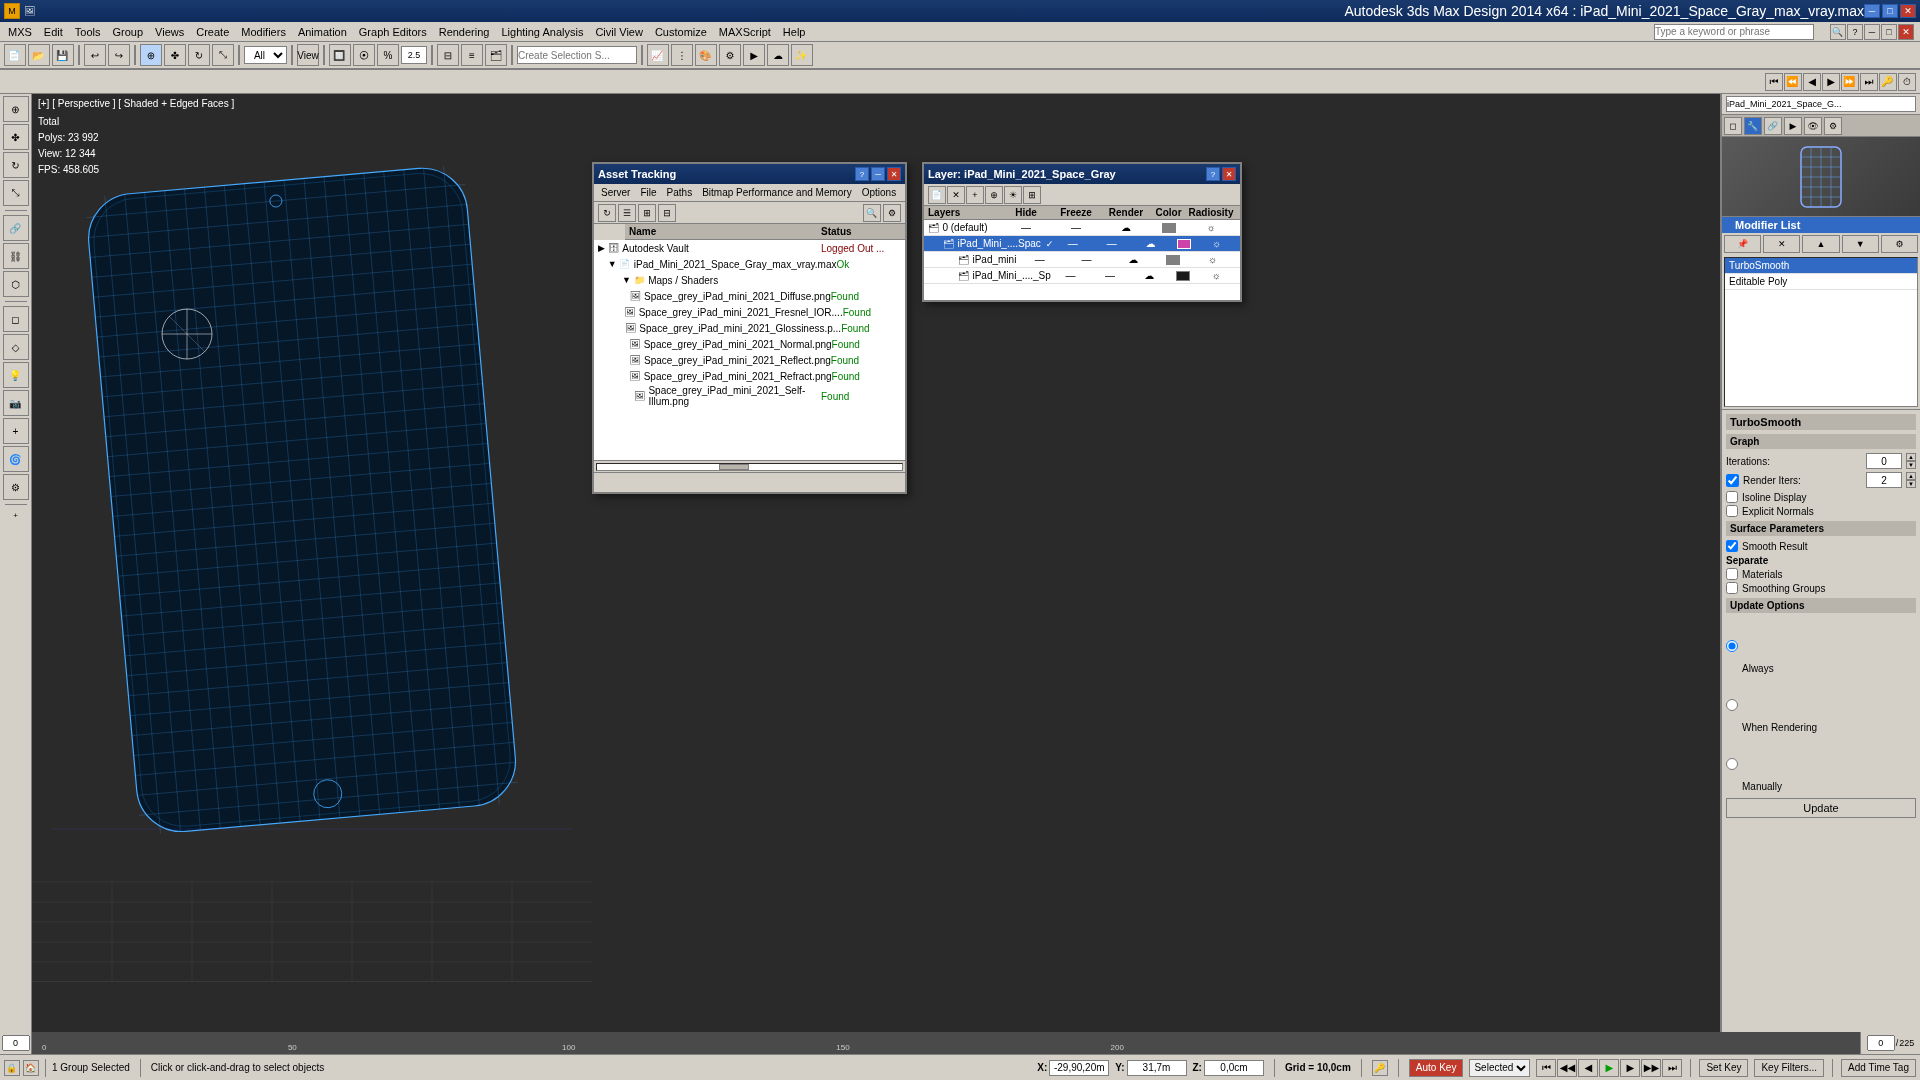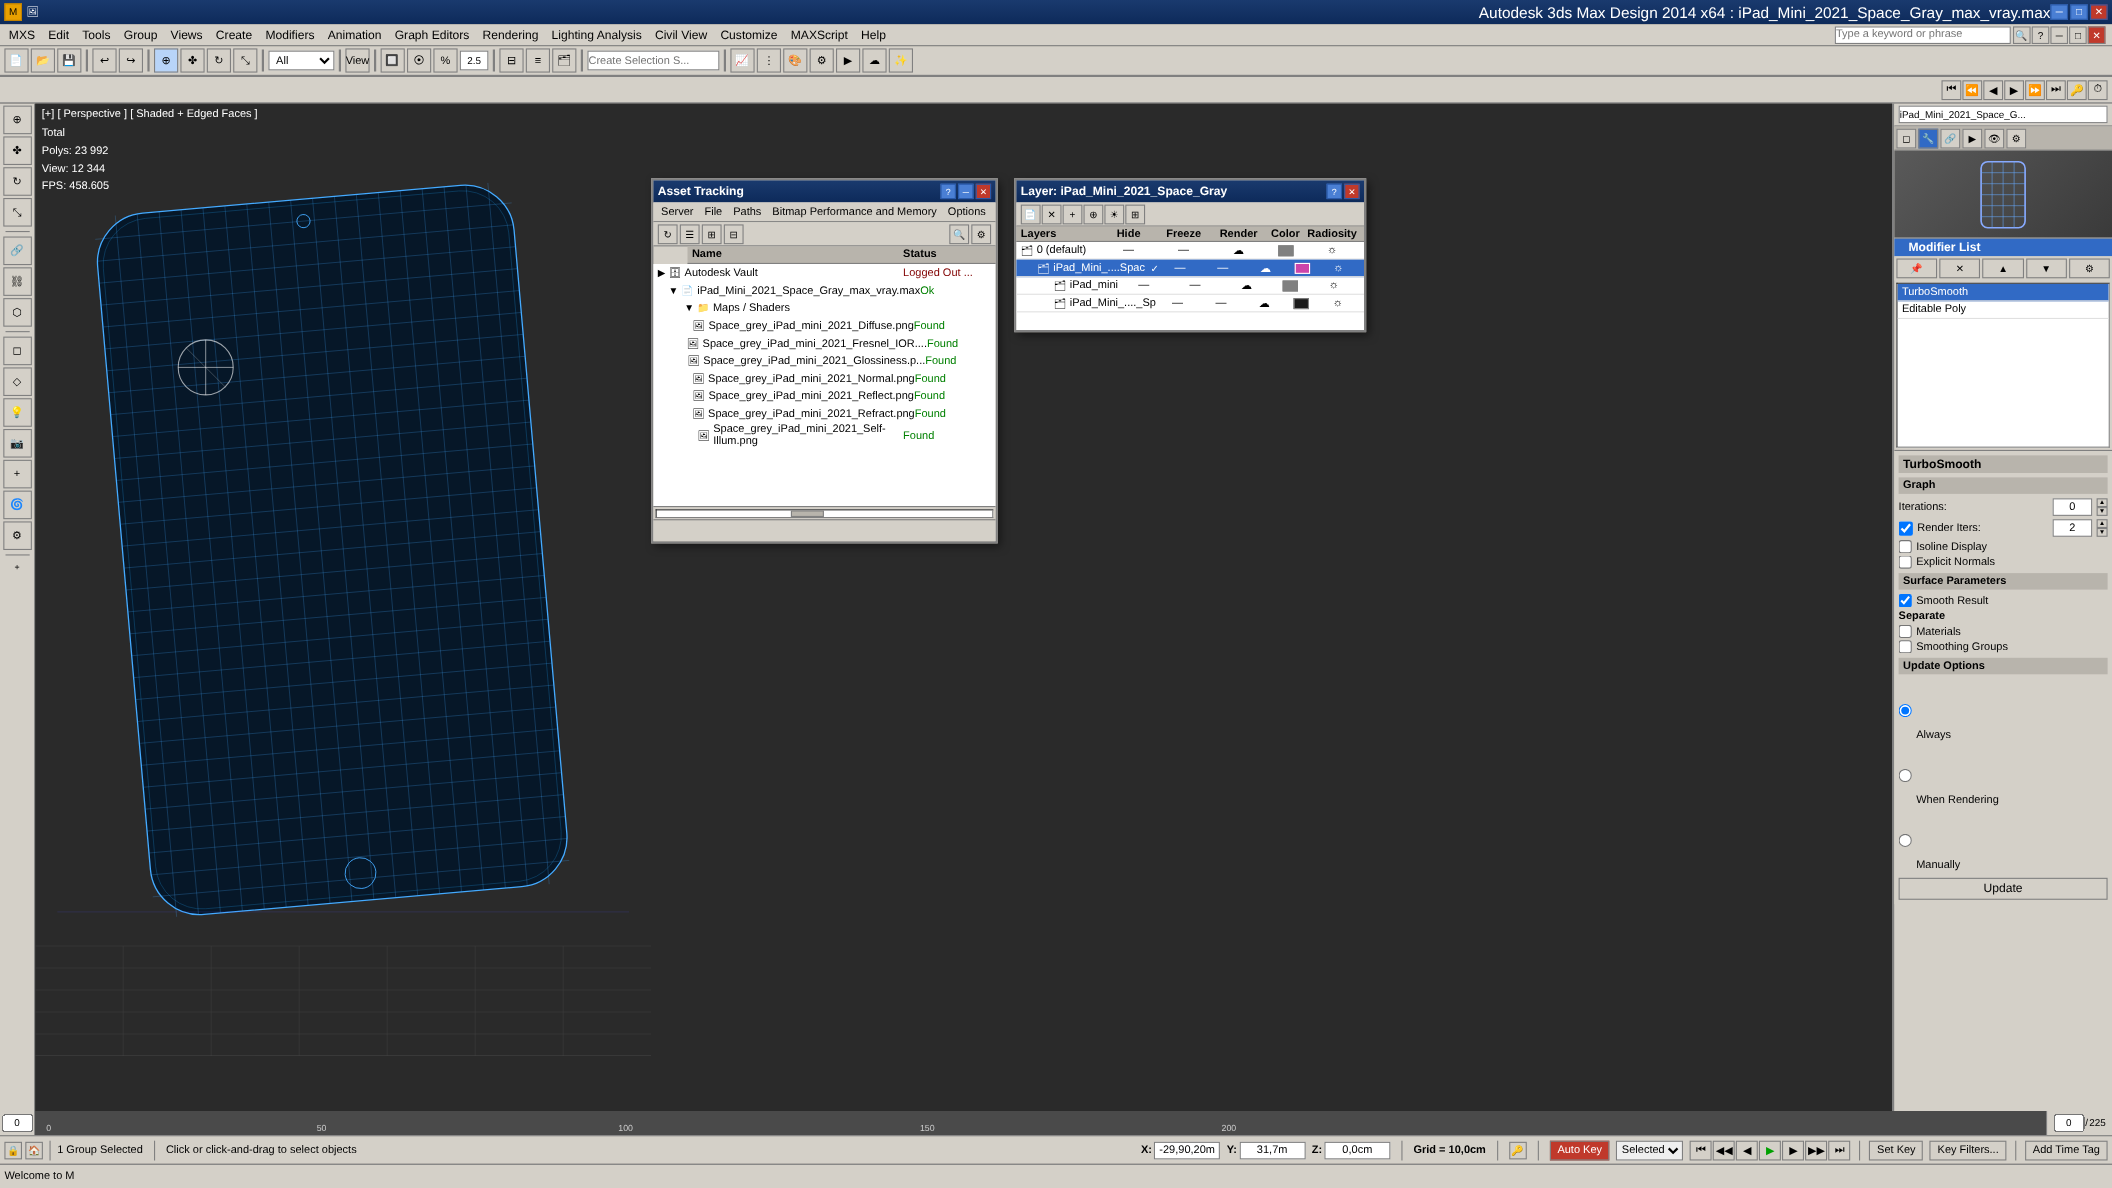--- a/index.html
+++ b/index.html
@@ -560,21 +560,21 @@
     <div class="menu-item">Animation</div>
     <div class="menu-item">Graph Editors</div>
     <div class="menu-item">Rendering</div>
     <div class="menu-item">Lighting Analysis</div>
     <div class="menu-item">Civil View</div>
     <div class="menu-item">Customize</div>
     <div class="menu-item">MAXScript</div>
     <div class="menu-item">Help</div>
     <div style="flex:1;"></div>
 
-    <div style="display:flex;align-items:flex-start;gap:2px;margin-right:4px;">
+    <div style="display:flex;align-items:flex-start;gap:16px;margin-right:4px;">
       <input type="text" style="width: 160px; height: 16px; font-size: 10px; border: 1px solid rgb(128, 128, 128);" placeholder="Type a keyword or phrase">
       <div style="display:flex;gap:1px;">
         <div class="toolbar-btn" style="width:16px;height:16px;font-size:9px;">🔍</div>
         <div class="toolbar-btn" style="width:16px;height:16px;font-size:9px;">?</div>
         <div class="toolbar-btn" style="width:16px;height:16px;font-size:9px;">─</div>
         <div class="toolbar-btn" style="width:16px;height:16px;font-size:9px;">□</div>
         <div class="toolbar-btn" style="width:16px;height:16px;font-size:9px;background:#c0392b;color:#fff;">✕</div>
       </div>
     </div>
   </div>
@@ -585,21 +585,21 @@
     <div class="toolbar-btn">💾</div>
     <div class="toolbar-separator"></div>
     <div class="toolbar-btn">↩</div>
     <div class="toolbar-btn">↪</div>
     <div class="toolbar-separator"></div>
     <div class="toolbar-btn" style="background:#b8d4f8;">⊕</div>
     <div class="toolbar-btn">✤</div>
     <div class="toolbar-btn">↻</div>
     <div class="toolbar-btn">⤡</div>
     <div class="toolbar-separator"></div>
-    <select class="toolbar-select" style="width:60px;">
+    <select class="toolbar-select" style="width:43px;text-align:center;">
       <option>All</option>
     </select>
     <div class="toolbar-separator"></div>
     <div class="toolbar-btn">View</div>
     <div class="toolbar-separator"></div>
     <div class="toolbar-btn">🔲</div>
     <div class="toolbar-btn">⦿</div>
     <div class="toolbar-btn">%</div>
     <div style="width:26px;height:18px;border:1px solid #808080;font-size:9px;background:#fff;display:flex;align-items:center;justify-content:center;">2.5</div>
     <div class="toolbar-separator"></div>
@@ -1154,17 +1154,14 @@
       <div class="anim-btn">▶▶</div>
       <div class="anim-btn">⏭</div>
     </div>
     <div style="width:1px;height:18px;background:#808080;margin:0 2px;"></div>
     <button class="status-btn">Set Key</button>
     <button class="status-btn">Key Filters...</button>
     <div style="width:1px;height:18px;background:#808080;margin:0 2px;"></div>
     <button class="status-btn">Add Time Tag</button>
   </div>
 
-  <div id="welcome-bar">
-    <span>Welcome to M</span>
-  </div>
 
 </div>
 
 </body></html>

